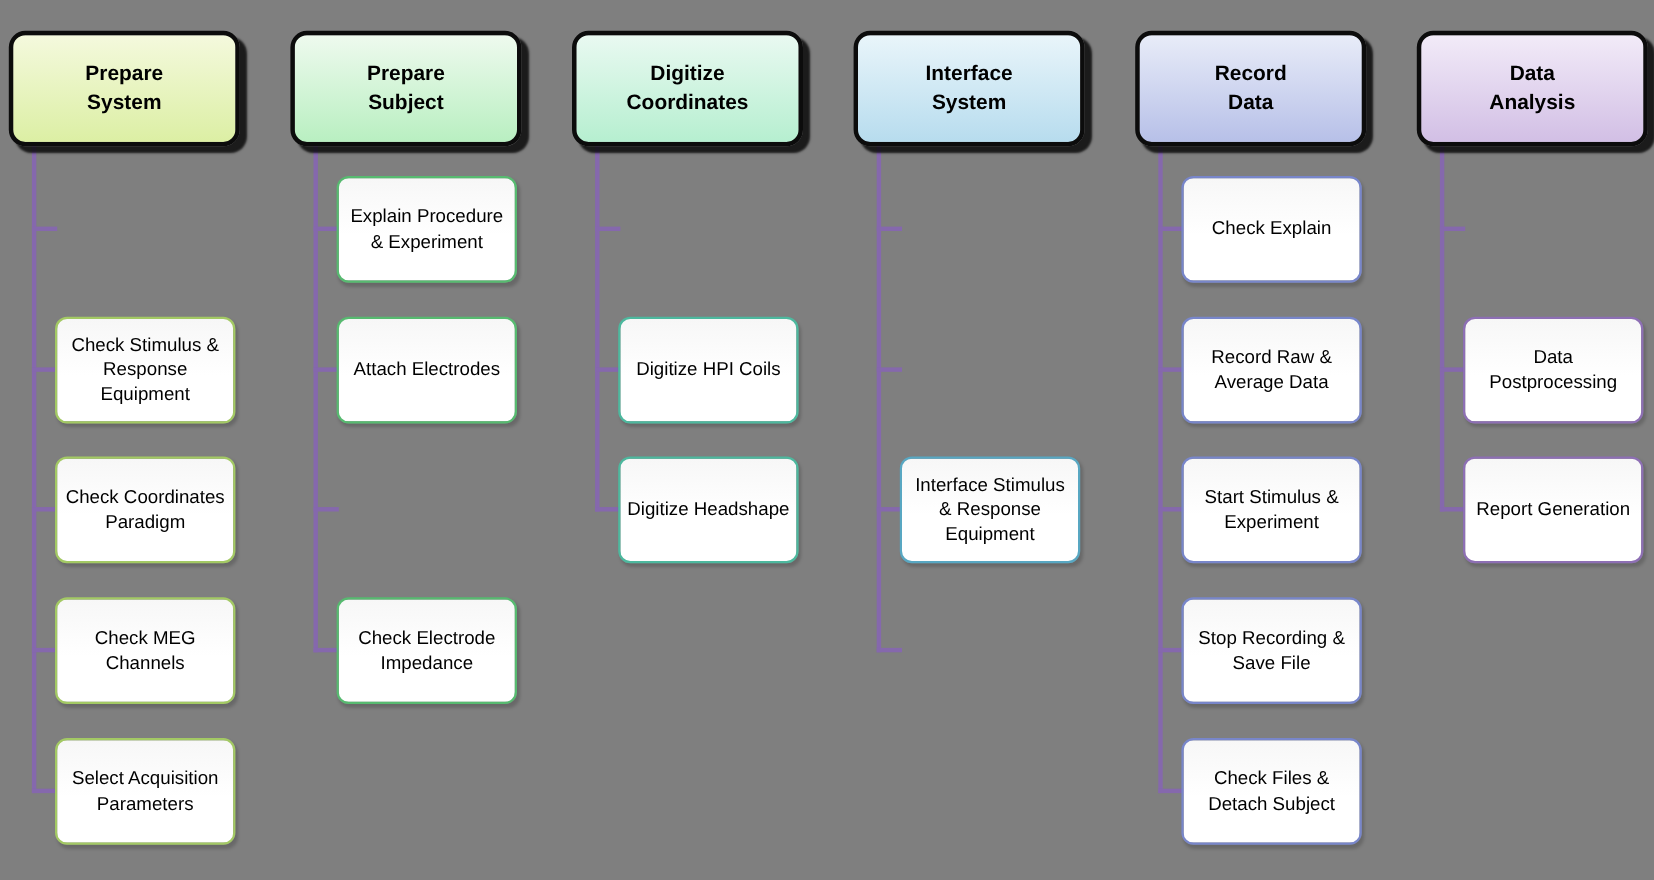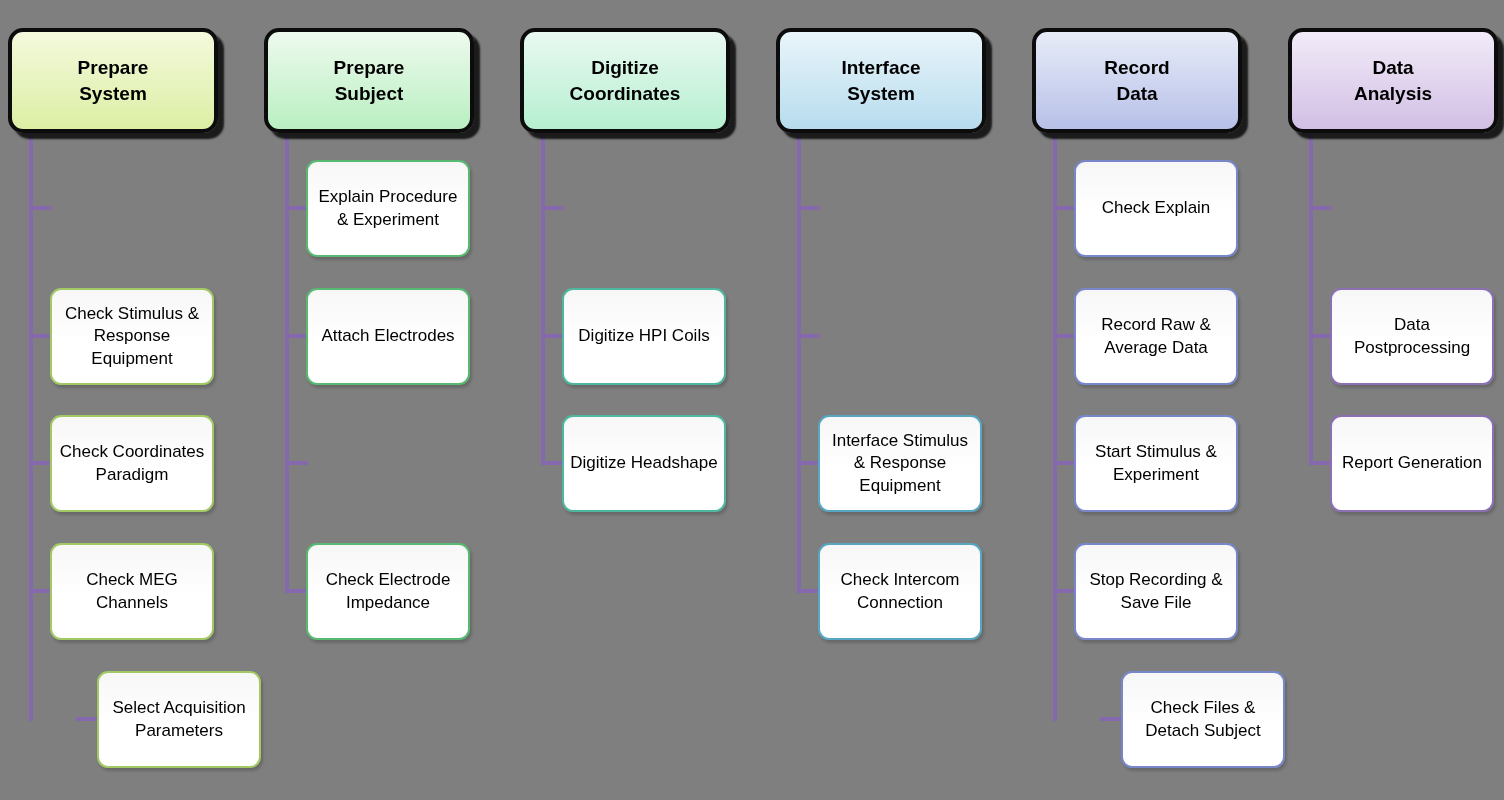--- a/index.html
+++ b/index.html
@@ -80,21 +80,21 @@
   }
   .task-label {
     font-size: 17px;
     color: #000;
     line-height: 1.3;
   }
   .row-1 { top: 160px; }
   .row-2 { top: 288px; }
   .row-3 { top: 415px; }
   .row-4 { top: 543px; }
-  .row-5 { top: 671px; margin-left: 47px; }
+  .row-5 { top: 671px; }
 
   .vline {
     position: absolute;
     left: 21px;
     top: 133px;
     width: 4px;
     background: #8568ad;
   }
   .vline.len-3 { height: 332px; }
   .vline.len-4 { height: 460px; }
@@ -187,23 +187,20 @@
     <div class="stub row-2"></div>
     <div class="stub row-3"></div>
     <div class="stub row-4"></div>
     <div class="header-box">
       <div class="header-label">Interface
 System</div>
     </div>
     <div class="task-box row-3">
       <div class="task-label">Interface Stimulus &amp; Response Equipment</div>
     </div>
-    <div class="task-box row-4">
-      <div class="task-label">Check Intercom Connection</div>
-    </div>
   </div>
 
   <div class="flow-column col-5">
     <div class="vline len-5"></div>
     <div class="stub row-1"></div>
     <div class="stub row-2"></div>
     <div class="stub row-3"></div>
     <div class="stub row-4"></div>
     <div class="stub row-5"></div>
     <div class="header-box">

